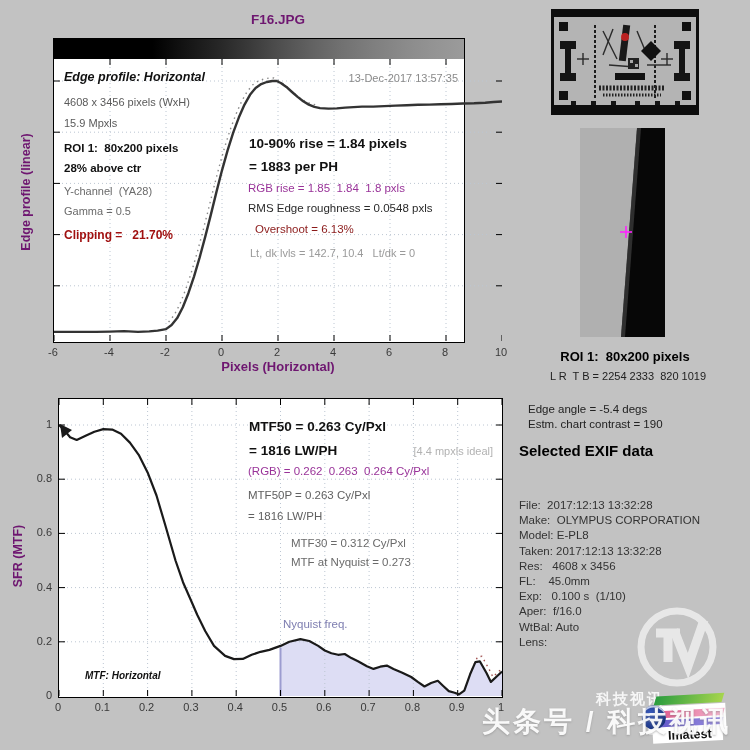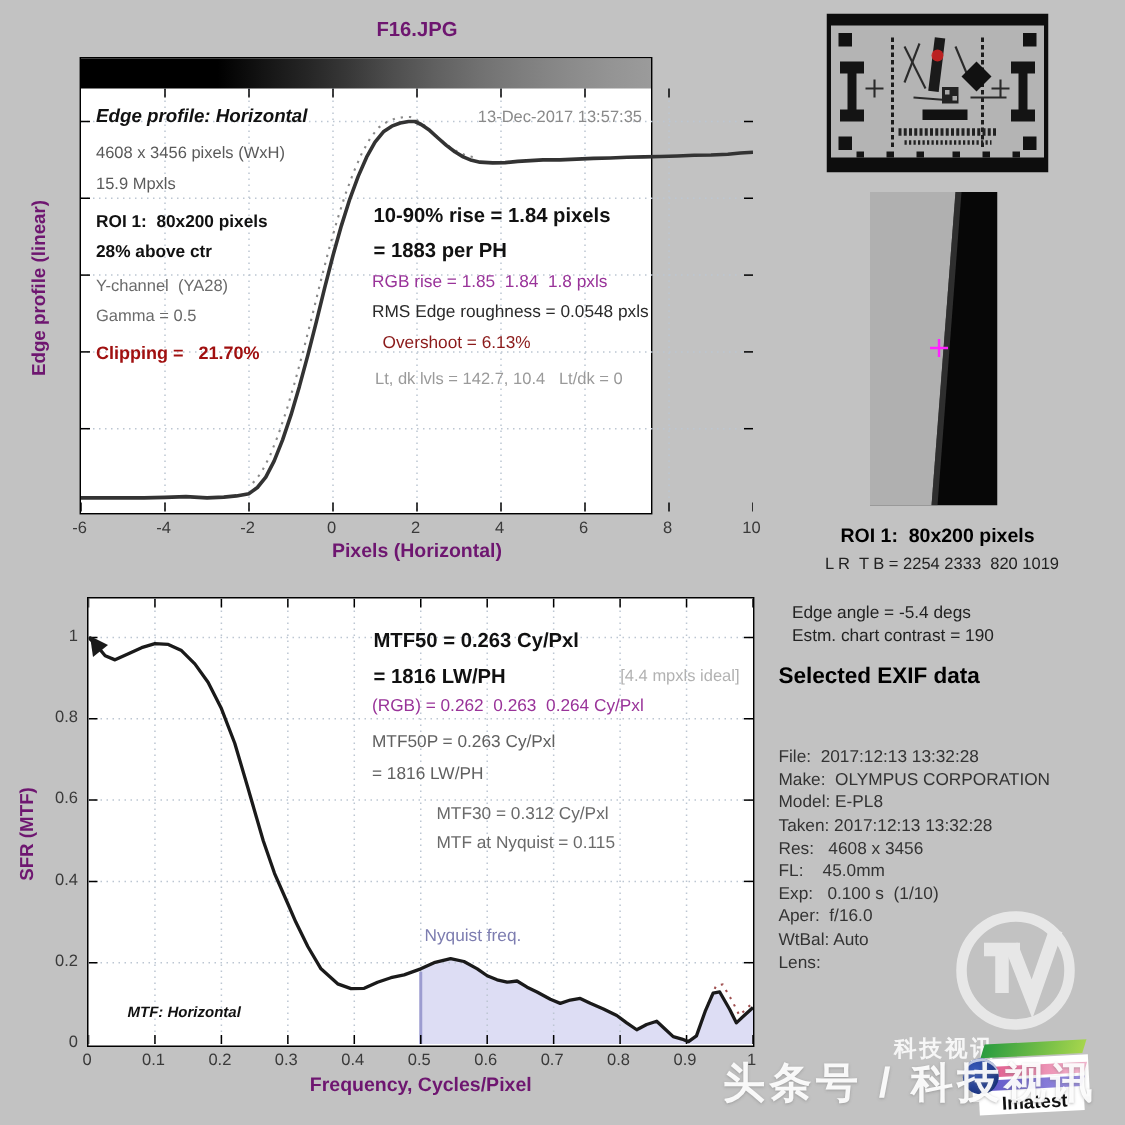--- a/index.html
+++ b/index.html
@@ -18,21 +18,21 @@
   .wm-big{color:rgba(255,255,255,.93);font-weight:bold;letter-spacing:3px;text-shadow:0 1px 2px rgba(110,110,110,.45);}
   .wm-small{color:rgba(255,255,255,.85);font-weight:bold;letter-spacing:2px;}
 </style>
 </head>
 <body>
 
 <div id="screen">
 
   <div class="abs purple" style="left:53px;top:12px;width:450px;text-align:center;font-size:13.5px;">F16.JPG</div>
 
-  <div class="chartbox" style="left:53px;top:38px;width:382px;height:305px;">
+  <div class="chartbox" style="left:53px;top:38px;width:412px;height:305px;">
     <div class="grad-bar"></div>
     <svg id="top-svg" width="448" height="303" viewBox="0 0 448 303" style="position:absolute;left:0;top:0;">
         <line stroke="#bcc6d2" stroke-width="1" stroke-dasharray="1 3" x1="56" y1="20" x2="56" y2="302"></line>
         <line stroke="#bcc6d2" stroke-width="1" stroke-dasharray="1 3" x1="112" y1="20" x2="112" y2="302"></line>
         <line stroke="#bcc6d2" stroke-width="1" stroke-dasharray="1 3" x1="168" y1="20" x2="168" y2="302"></line>
         <line stroke="#bcc6d2" stroke-width="1" stroke-dasharray="1 3" x1="224" y1="20" x2="224" y2="302"></line>
         <line stroke="#bcc6d2" stroke-width="1" stroke-dasharray="1 3" x1="280" y1="20" x2="280" y2="302"></line>
         <line stroke="#bcc6d2" stroke-width="1" stroke-dasharray="1 3" x1="336" y1="20" x2="336" y2="302"></line>
         <line stroke="#bcc6d2" stroke-width="1" stroke-dasharray="1 3" x1="392" y1="20" x2="392" y2="302"></line>
         <line stroke="#bcc6d2" stroke-width="1" stroke-dasharray="1 3" x1="0" y1="246.8" x2="448" y2="246.8"></line>
@@ -238,21 +238,21 @@
         <polyline points="0.0,26.0 4.4,30.1 11.1,38.2 17.7,40.9 26.6,36.8 35.4,32.8 44.3,30.1 53.2,30.6 62.0,34.7 70.9,43.6 79.7,55.8 88.6,73.4 97.5,96.5 106.3,126.3 116.5,161.5 124.0,183.2 132.9,203.5 138.2,215.7 146.2,232.0 155.0,246.9 166.1,256.9 175.0,260.1 183.8,259.9 192.7,255.8 201.6,252.8 210.4,250.9 221.5,246.9 230.4,242.8 241.4,240.1 250.3,242.0 259.2,246.9 265.8,251.5 272.4,254.2 279.1,255.8 285.7,255.0 292.4,259.1 299.0,262.3 307.9,267.2 314.5,269.9 321.2,267.7 327.8,266.6 334.5,269.9 343.3,273.7 352.2,278.0 358.8,282.9 365.5,287.5 372.1,284.0 378.8,281.8 384.5,287.2 389.8,292.1 395.6,293.7 400.0,295.4 405.3,291.6 411.1,275.3 416.4,263.1 420.8,262.3 427.5,274.0 431.9,282.9 437.7,277.5 443.0,272.6" fill="none" stroke="#1a1a1a" stroke-width="2.2" stroke-linejoin="round"></polyline>
         <polygon points="1,25 13,31 3,39" fill="#1a1a1a"></polygon>
       </svg>
     <div class="abs" style="left:190px;top:20px;font-size:13.5px;font-weight:bold;color:#111;">MTF50 = 0.263 Cy/Pxl</div>
     <div class="abs" style="left:190px;top:44px;font-size:13.5px;font-weight:bold;color:#111;">= 1816 LW/PH</div>
     <div class="abs" style="left:314px;top:46px;width:120px;text-align:right;font-size:11px;color:#b2b2b2;">[4.4 mpxls ideal]</div>
     <div class="abs pre" style="left:189px;top:66px;font-size:11.5px;color:#993399;">(RGB) = 0.262  0.263  0.264 Cy/Pxl</div>
     <div class="abs" style="left:189px;top:90px;font-size:11.5px;color:#606060;">MTF50P = 0.263 Cy/Pxl</div>
     <div class="abs" style="left:189px;top:111px;font-size:11.5px;color:#606060;">= 1816 LW/PH</div>
     <div class="abs" style="left:232px;top:138px;font-size:11.5px;color:#6a6a6a;">MTF30 = 0.312 Cy/Pxl</div>
-    <div class="abs" style="left:232px;top:157px;font-size:11.5px;color:#6a6a6a;">MTF at Nyquist = 0.115</div>
+    <div class="abs" style="left:232px;top:157px;font-size:11.5px;color:#6a6a6a;">MTF at Nyquist = 0.273</div>
     <div class="abs" style="left:224px;top:219px;font-size:11.5px;color:#7d7db0;">Nyquist freq.</div>
     <div class="abs" style="left:26px;top:271px;font-size:10px;font-weight:bold;font-style:italic;color:#111;">MTF: Horizontal</div>
   </div>
   <div class="abs" id="bot-xticks" style="left:58px;top:701px;width:445px;height:12px;">
       <span class="tick-label" style="left: 0px;">0</span>
       <span class="tick-label" style="left: 44.3px;">0.1</span>
       <span class="tick-label" style="left: 88.6px;">0.2</span>
       <span class="tick-label" style="left: 132.9px;">0.3</span>
       <span class="tick-label" style="left: 177.2px;">0.4</span>
       <span class="tick-label" style="left: 221.5px;">0.5</span>
@@ -263,21 +263,20 @@
       <span class="tick-label" style="left: 443px;">1</span>
     </div>
   <div class="abs" id="bot-yticks" style="left:0;top:0;width:0;height:0;">
       <span class="ytick-label" style="left: 26px; top: 424px;">1</span>
       <span class="ytick-label" style="left: 26px; top: 478.2px;">0.8</span>
       <span class="ytick-label" style="left: 26px; top: 532.4px;">0.6</span>
       <span class="ytick-label" style="left: 26px; top: 586.6px;">0.4</span>
       <span class="ytick-label" style="left: 26px; top: 640.8px;">0.2</span>
       <span class="ytick-label" style="left: 26px; top: 695px;">0</span>
     </div>
-  <div class="abs purple" style="left:58px;top:715px;width:445px;text-align:center;font-size:13px;">Frequency, Cycles/Pixel</div>
   <div class="abs purple rot" style="left:18px;top:556px;font-size:12.5px;">SFR (MTF)</div>
 
   <div class="abs" style="left:628px;top:600px;width:100px;height:100px;opacity:0.62;">
     <svg width="100" height="100" viewBox="0 0 100 100">
       <circle cx="49" cy="47" r="36" fill="none" stroke="#ffffff" stroke-width="7"></circle>
       <g stroke="#ffffff" stroke-width="9" fill="none" stroke-linecap="butt">
         <line x1="28" y1="33" x2="52" y2="33"></line>
         <line x1="40" y1="33" x2="40" y2="62"></line>
         <polyline points="46,30 60,66 76,20"></polyline>
       </g>

